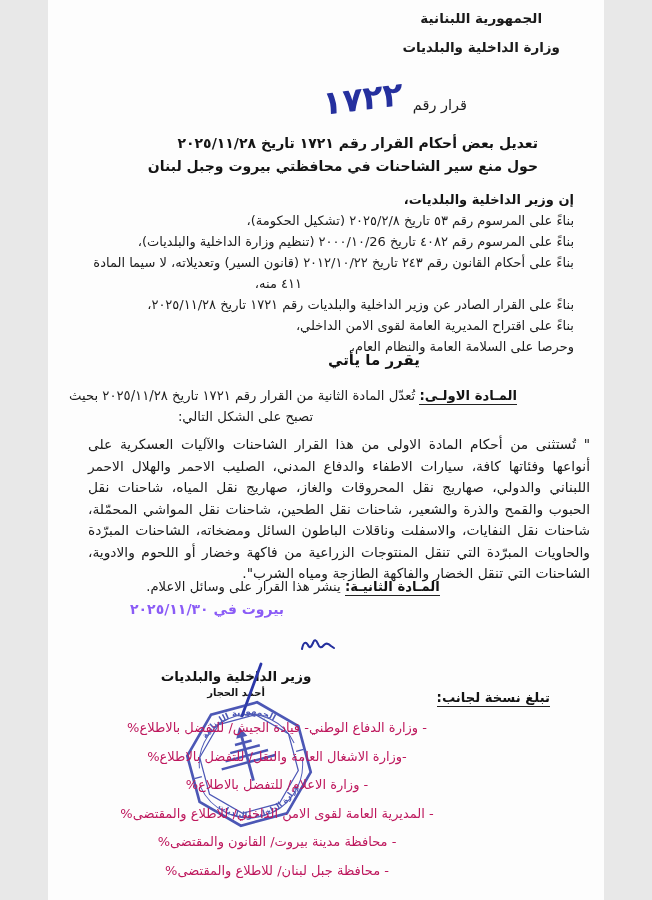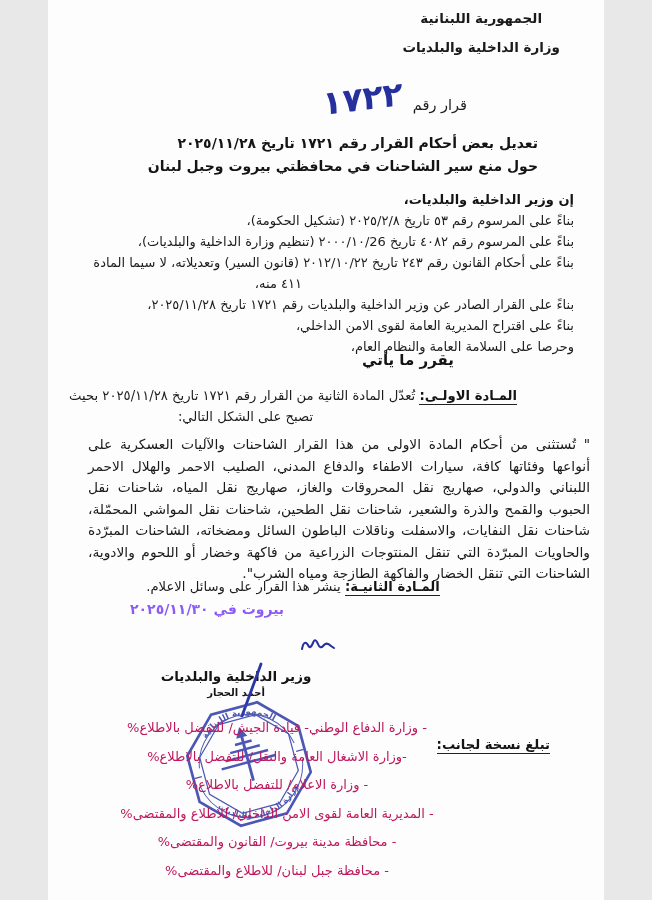--- a/index.html
+++ b/index.html
@@ -21,31 +21,31 @@
   .decree-number{
     font-size:33px;color:#25309e;font-weight:bold;
     transform:rotate(-7deg) skewX(-6deg);
     letter-spacing:2px;line-height:1;white-space:nowrap;
   }
   .title-block{top:119px;left:50px;width:440px;text-align:right;font-weight:bold;font-size:14px;line-height:23px;color:#141414;margin-top:13px;}
   .preamble{top:189px;right:30px;width:592px;text-align:right;font-size:13px;line-height:21px;color:#1c1c1c;}
   .preamble .intro{font-weight:bold;color:#141414;}
   .preamble .p-line{height:21px;}
   .preamble .indent-line{padding-right:272px;}
-  .decision-intro{top:351px;left:280px;width:160px;text-align:center;font-weight:bold;font-size:15px;color:#141414;}
+  .decision-intro{top:351px;left:280px;width:160px;text-align:left;font-weight:bold;font-size:15px;color:#141414;}
   .article{right:16px;width:590px;text-align:center;font-size:13.2px;line-height:21px;}
   .article1{top:385px;}
   .article2{top:576px;}
   .article .art-label{font-weight:bold;color:#141414;border-bottom:1.5px solid #222;padding-bottom:1px;}
   .article .cont-line{padding-right:95px;}
   .quote-par{top:434px;right:14px;left:40px;text-align:justify;font-size:13.8px;line-height:21.5px;color:#1a1a1a;}
   .dateline{top:601px;left:82px;font-weight:bold;font-size:14px;color:#8b5cf6;white-space:nowrap;}
   .signature-block{top:668px;left:98px;width:180px;text-align:center;font-weight:bold;font-size:13.5px;color:#141414;}
   .signature-block .sig-name{font-size:10px;margin-top:3px;}
-  .dist-heading{top:690px;right:54px;font-weight:bold;font-size:13.2px;color:#141414;border-bottom:1.5px solid #222;padding-bottom:1px;margin-top:47px;}
+  .dist-heading{top:690px;right:54px;font-weight:bold;font-size:13.2px;color:#141414;border-bottom:1.5px solid #222;padding-bottom:1px;}
   .dist-list{top:714px;right:12px;width:630px;text-align:center;font-size:13px;color:#be185d;}
   .dist-list .dist-item{line-height:28.5px;white-space:nowrap;}
   svg{display:block;}
 </style>
 </head>
 <body>
 
 <div class="page">
 
   <div class="abs header-block">

